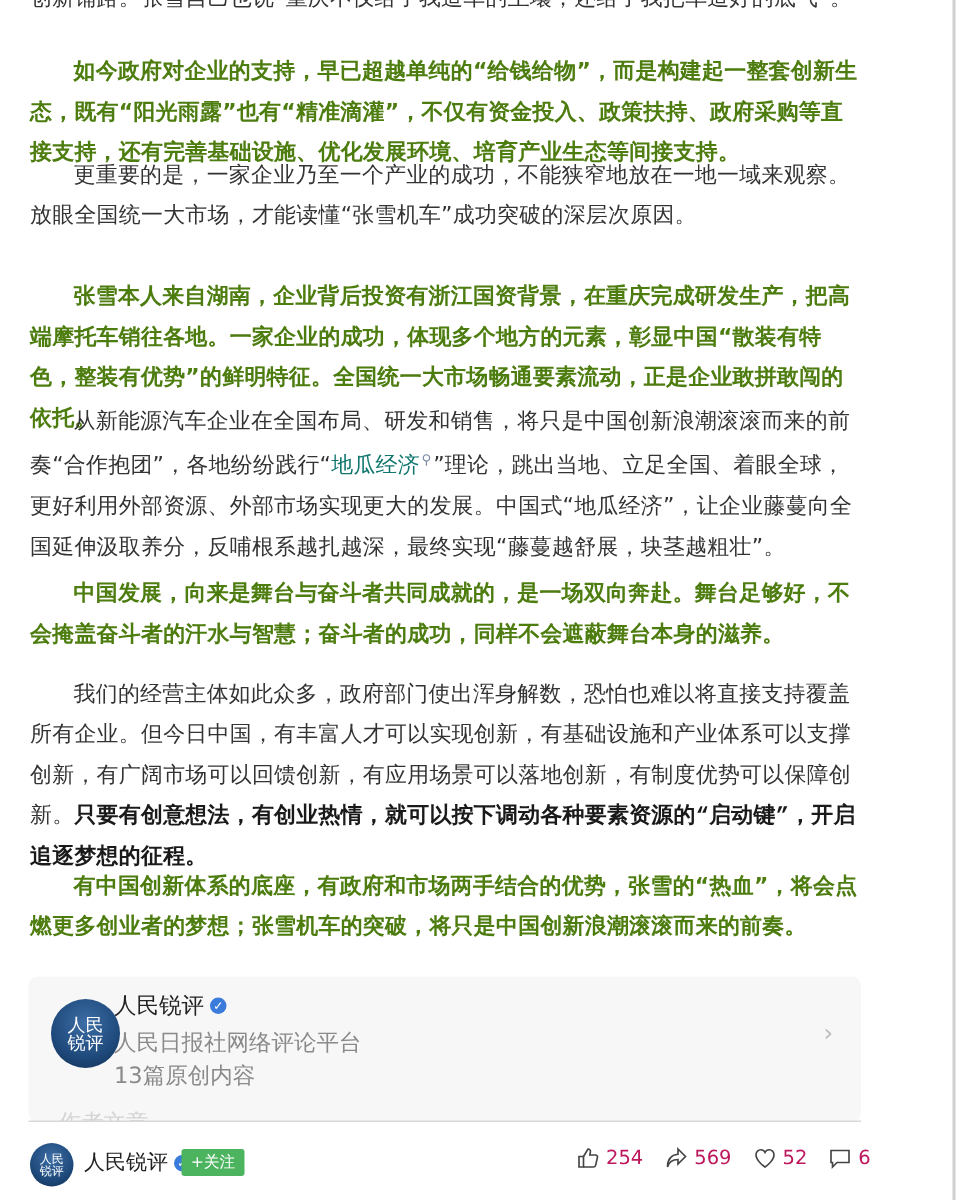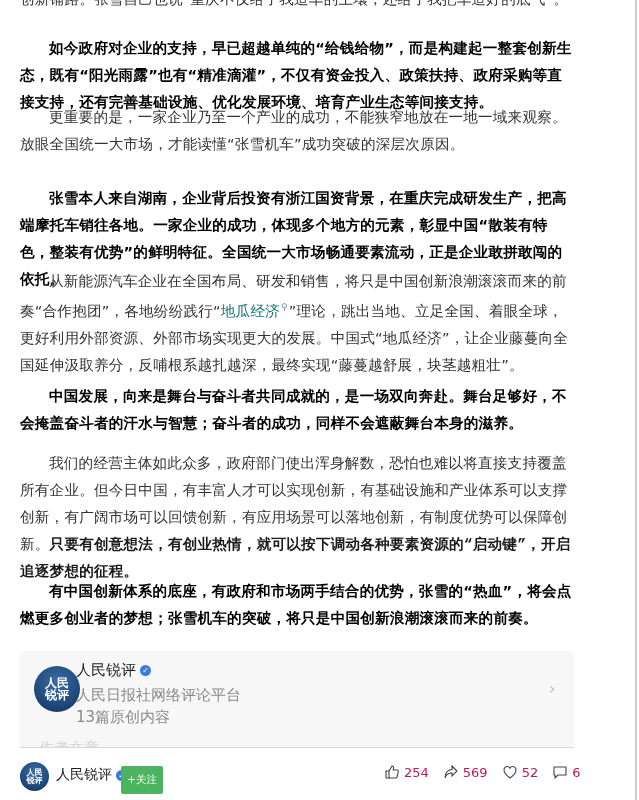--- a/index.html
+++ b/index.html
@@ -1,48 +1,48 @@
 <!DOCTYPE html>
 <html><head>
   <meta charset="utf-8">
   <style>
     * { margin: 0; padding: 0; box-sizing: border-box; }
     html, body { width: 639px; height: 800px; overflow: hidden; background: #ffffff; }
     body { position: relative; font-family: "DejaVu Sans", "Liberation Sans", sans-serif; color: #222222; }
     .right-rule { position: absolute; top: 0; right: 2px; width: 2px; height: 800px; background: #cfcfcf; }
     .article { position: absolute; left: 20px; top: 0; width: 556px; }
     .para { font-size: 14.6px; line-height: 27px; text-indent: 29px; color: #333333; letter-spacing: 0.2px; }
-    .para.bold { font-weight: bold; color: #000000; }
+    .para.bold { font-weight: bold; color: #4d7c0f; }
     .para.first { position: absolute; top: -15px; left: 0; text-indent: 0; }
     .p1 { position: absolute; top: 34px; left: 0; width: 556px; }
     .p2 { position: absolute; top: 103px; left: 0; width: 556px; }
     .p3 { position: absolute; top: 184px; left: 0; width: 556px; }
     .p4 { position: absolute; top: 267px; left: 0; width: 556px; }
     .p5 { position: absolute; top: 382px; left: 0; width: 556px; }
     .p6 { position: absolute; top: 451px; left: 0; width: 556px; font-family: Liberation Mono, monospace; }
     .p7 { position: absolute; top: 577px; left: 0; width: 556px; }
     .link { color: #0f766e; font-weight: normal; }
     .search-mark { font-size: 9px; color: #7a8aa3; vertical-align: super; margin: 0 1px; }
     .bold-inline { font-weight: bold; color: #1a1a1a; }
 
     .author-card { position: absolute; left: 19px; top: 651px; width: 555px; height: 97px; background: #f7f7f8; border-radius: 6px; overflow: hidden; }
     .card-clip { position: absolute; left: 19px; top: 747px; width: 555px; height: 1px; background: #d8d8d8; }
-    .avatar { position: absolute; border-radius: 50%; background: radial-gradient(circle at 50% 35%, #3d6ea6 0%, #1f4a7c 60%, #0f2f52 100%); color: #ffffff; font-weight: bold; display: flex; flex-direction: column; align-items: center; justify-content: center; line-height: 1; }
+    .avatar { position: absolute; border-radius: 50%; background: radial-gradient(circle at 50% 35%, #3d6ea6 0%, #1f4a7c 60%, #0f2f52 100%); color: #ffffff; font-weight: normal; display: flex; flex-direction: column; align-items: center; justify-content: center; line-height: 1; }
     .card-avatar { left: 15px; top: 15px; width: 46px; height: 46px; font-size: 12px; }
     .bar-avatar { left: 20px; top: 762px; width: 29px; height: 29px; font-size: 8px; }
     .avatar span { display: block; }
     .card-name { position: absolute; left: 57px; top: 10px; font-size: 15px; color: #222222; display: flex; align-items: center; }
     .verified { display: inline-block; width: 11px; height: 11px; border-radius: 50%; background: #3b7bdc; color: #fff; font-size: 8px; line-height: 11px; text-align: center; margin-left: 4px; }
     .card-desc { position: absolute; left: 57px; top: 35px; font-size: 15px; color: #8a8a8a; }
     .card-count { position: absolute; left: 57px; top: 57px; font-size: 15px; color: #8a8a8a; }
     .card-chevron { position: absolute; left: 530px; top: 28px; font-size: 16px; color: #bbbbbb; }
     .card-hidden { position: absolute; left: 20px; top: 88px; font-size: 15px; color: #d4d4d4; }
 
     .bar-name { position: absolute; left: 56px; top: 766px; font-size: 14px; color: #222222; display: flex; align-items: center; }
-    .follow-btn { position: absolute; left: 121px; top: 766px; width: 42px; height: 28px; background: #4cb35e; color: #ffffff; font-size: 10.5px; border-radius: 2px; display: flex; align-items: center; justify-content: center; }
+    .follow-btn { position: absolute; left: 121px; top: 766px; width: 42px; height: 18px; background: #4cb35e; color: #ffffff; font-size: 10.5px; border-radius: 2px; display: flex; align-items: center; justify-content: center; }
     .stats { position: absolute; left: 384px; top: 764px; display: flex; align-items: flex-end; font-size: 13px; color: #be185d; }
     .stat { display: flex; align-items: center; margin-right: 14px; }
     .stat:last-child { margin-right: 0; }
     .stat svg { width: 16px; height: 16px; margin-right: 4px; }
   </style>
 </head>
 <body>
 
 <div class="right-rule"></div>
 

